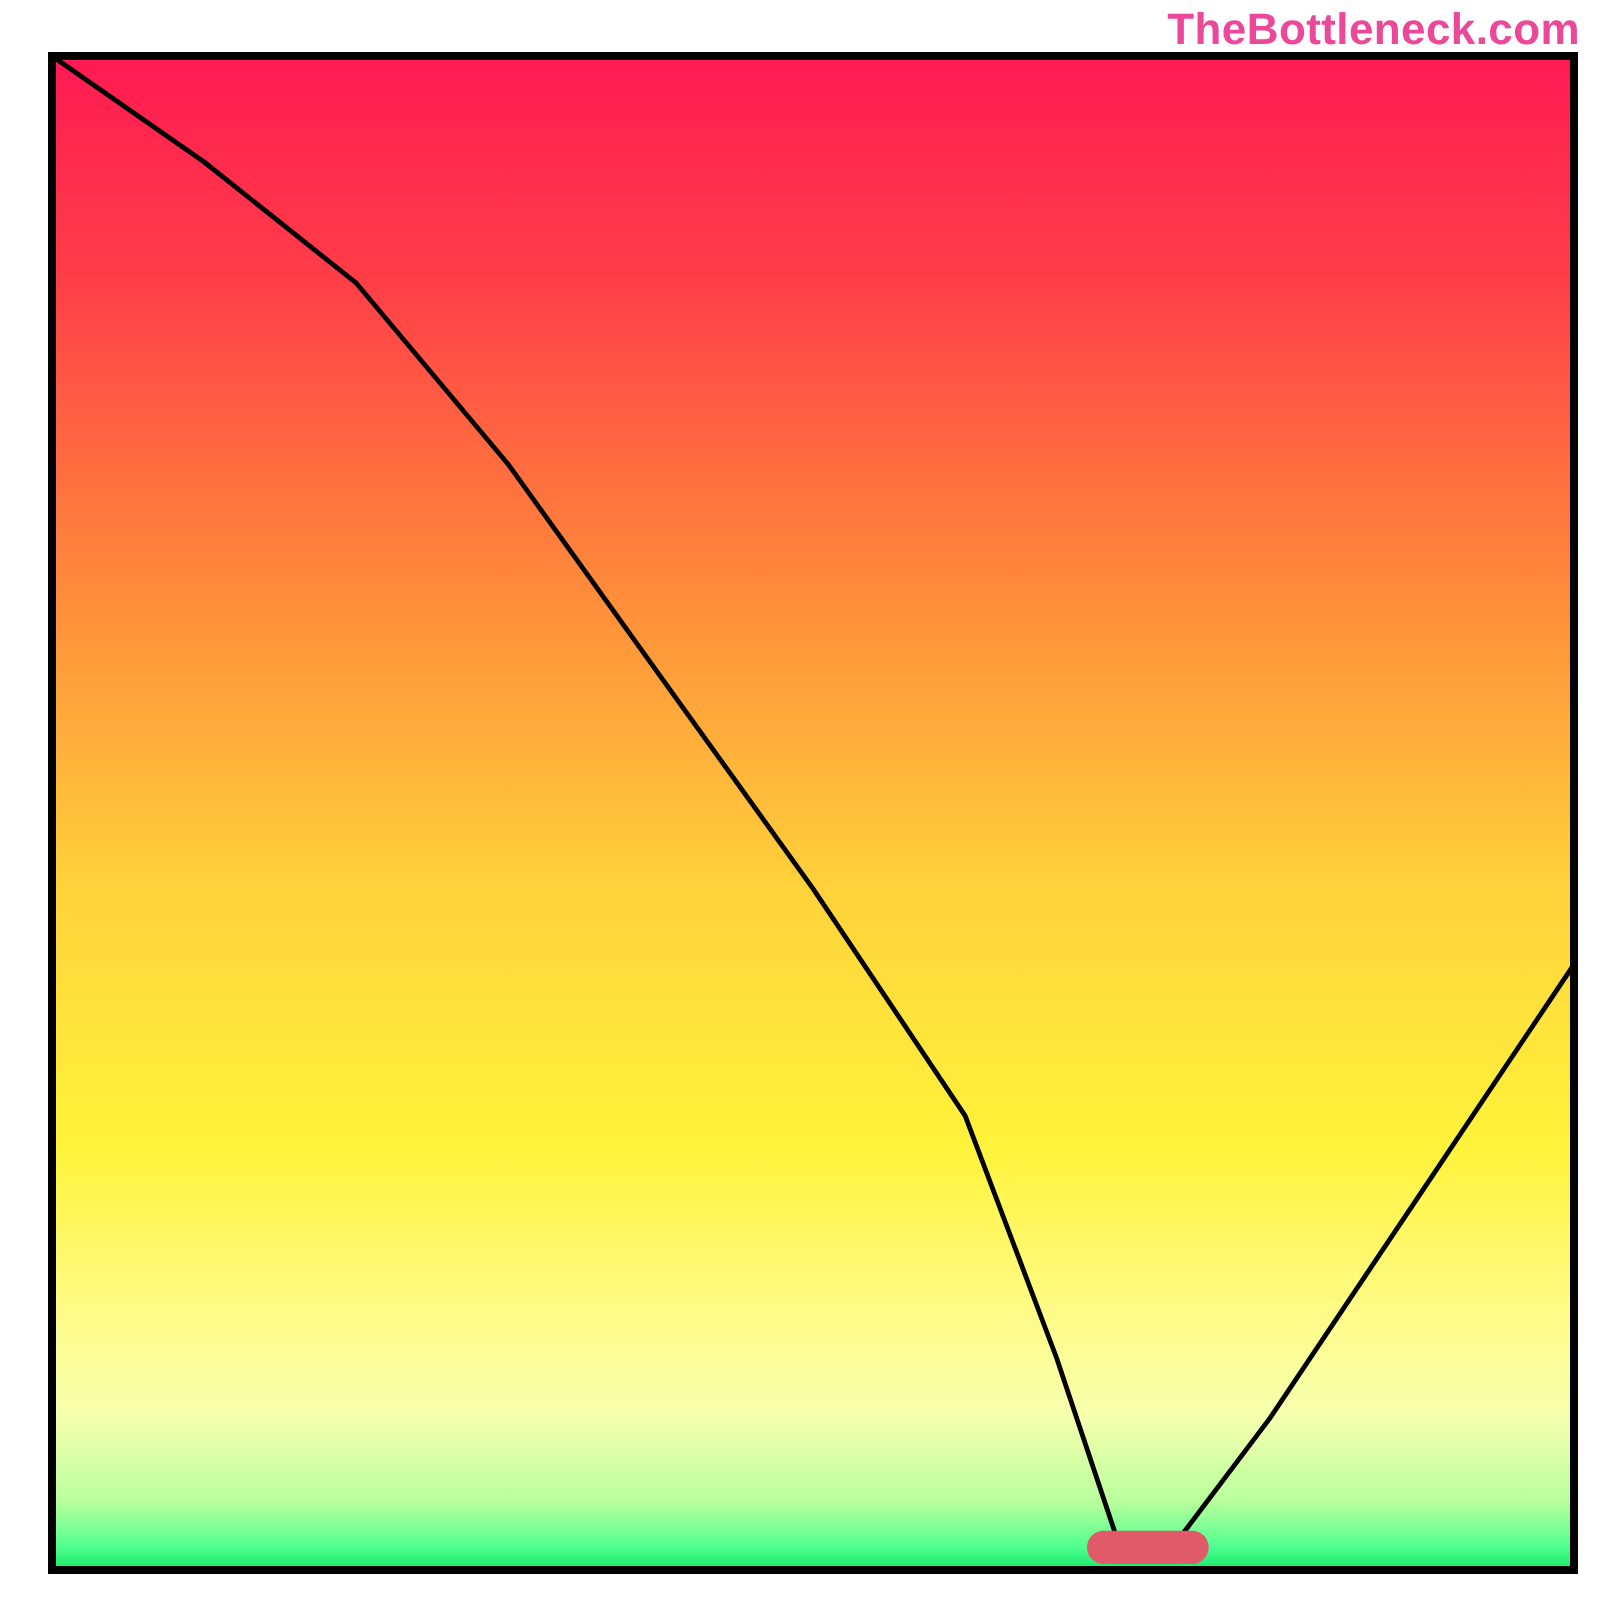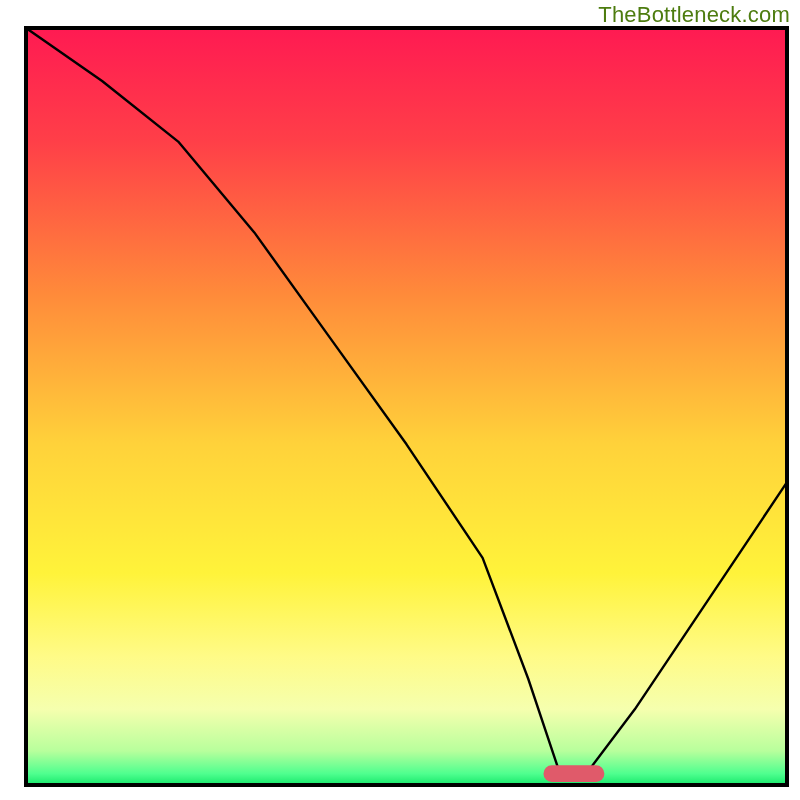--- a/index.html
+++ b/index.html
@@ -13,22 +13,22 @@
   .container {
     position: relative;
     width: 800px;
     height: 800px;
   }
   .watermark {
     position: absolute;
     top: 2px;
     right: 10px;
     font-size: 22px;
-    font-weight: 400;
-    color: #4d7c0f;
+    font-weight: 700;
+    color: #ec4899;
     letter-spacing: 0.2px;
   }
   svg {
     position: absolute;
     top: 0;
     left: 0;
   }
 </style>
 </head>
 <body>

